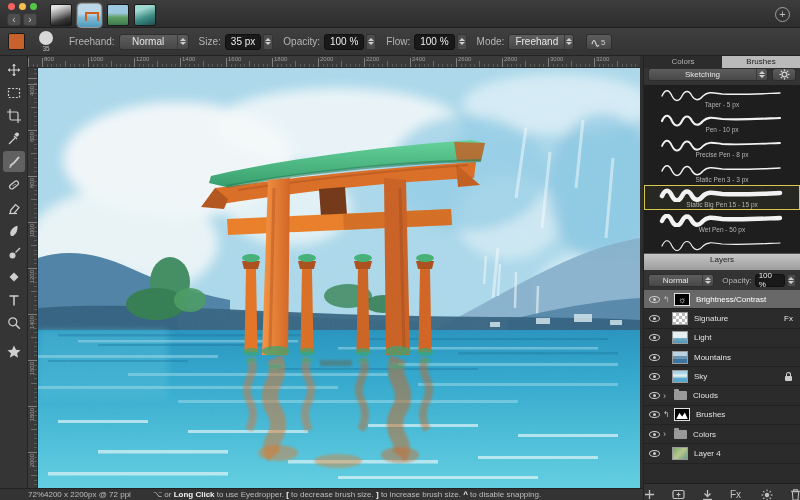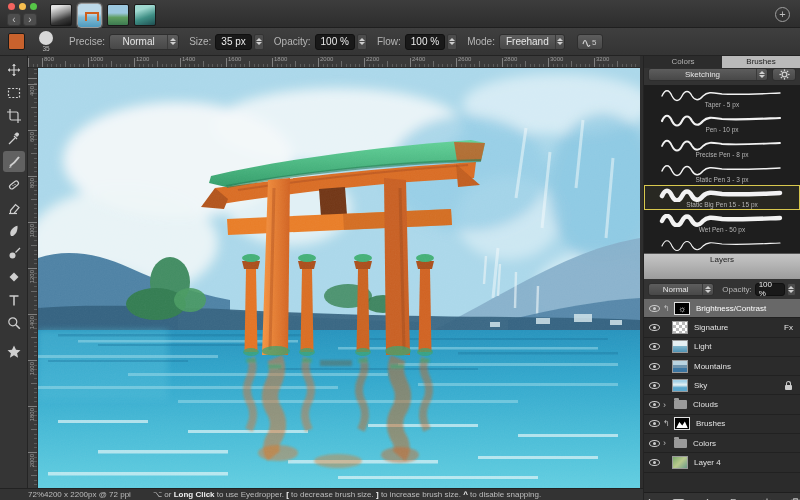--- a/index.html
+++ b/index.html
@@ -105,21 +105,21 @@
   #catRow { height:17px; display:flex; align-items:flex-start; padding:0 4px; gap:4px; }
   #catRow .popup { flex:1; height:13px; font-size:8px; }
   #gearBtn { width:24px; height:13px; background:linear-gradient(#5d5d5d,#484848); border:1px solid #2e2e2e;
     border-radius:3px; display:flex; align-items:center; justify-content:center; }
   #brushList { height:168px; background:#1e1e1e; overflow:hidden; }
   .brow { height:25px; border-bottom:1px solid #161616; text-align:center; padding-top:1px;
     border:1px solid transparent; }
   .brow.sel { border:1px solid var(--selection-yellow,#d8c84e); background:#282822; }
   .brow svg { display:block; margin:0 auto; }
   .brow .bl { font-size:6.5px; color:#b5b5b5; line-height:1; }
-  #layersHdr { height:26px; background:linear-gradient(#c6c6c6,#9c9c9c); color:#1c1c1c; font-size:8px;
+  #layersHdr { height:17px; background:linear-gradient(#c6c6c6,#9c9c9c); color:#1c1c1c; font-size:8px;
     text-align:center; line-height:11px; border-top:1px solid #555; }
   #blendRow { height:20px; display:flex; align-items:center; padding:0 4px; font-size:8px; }
   #blendRow .popup { width:72px; height:13px; font-size:8px; }
   #blendRow .olbl { margin-left:8px; margin-right:3px; color:#b5b5b5; }
   #blendRow .field { height:13px; min-width:30px; font-size:8px; padding:0 3px; }
   #blendRow .stepper { height:13px; }
   #layerList { height:193px; overflow:hidden; background:#2b2b2b; }
   .lrow { height:19.3px; display:flex; align-items:center; border-bottom:1px solid #212121;
     padding-left:5px; font-size:8px; color:#e2e2e2; position:relative; }
   .lrow.sel { background:var(--selected-layer-gray,#666); color:#fff; }
@@ -178,21 +178,21 @@
     </div>
   <div id="addDoc">+</div>
 </div>
 
 <div id="toolbar">
   <div id="swatch"></div>
   <div class="bp">
     <div class="bp-c"></div>
     <div class="bp-n">35</div>
   </div>
-  <span class="lbl">Precise:</span>
+  <span class="lbl">Freehand:</span>
   <div class="popup" style="width:70px">
     <span class="pv">Normal</span>
     <span class="parr">
         <i class="tri-u"></i>
         <i class="tri-d"></i>
       </span>
   </div>
   <span class="lbl">Size:</span>
   <div class="field">
       <span>35 px</span>

